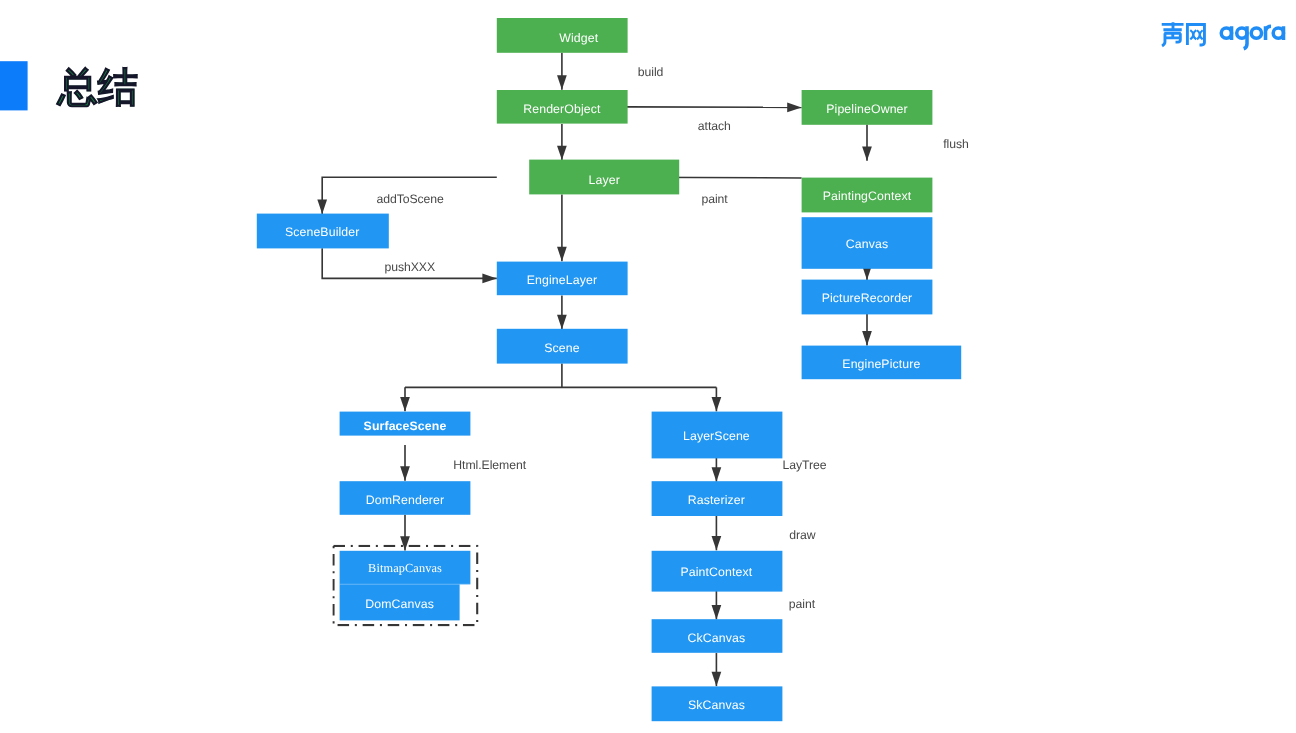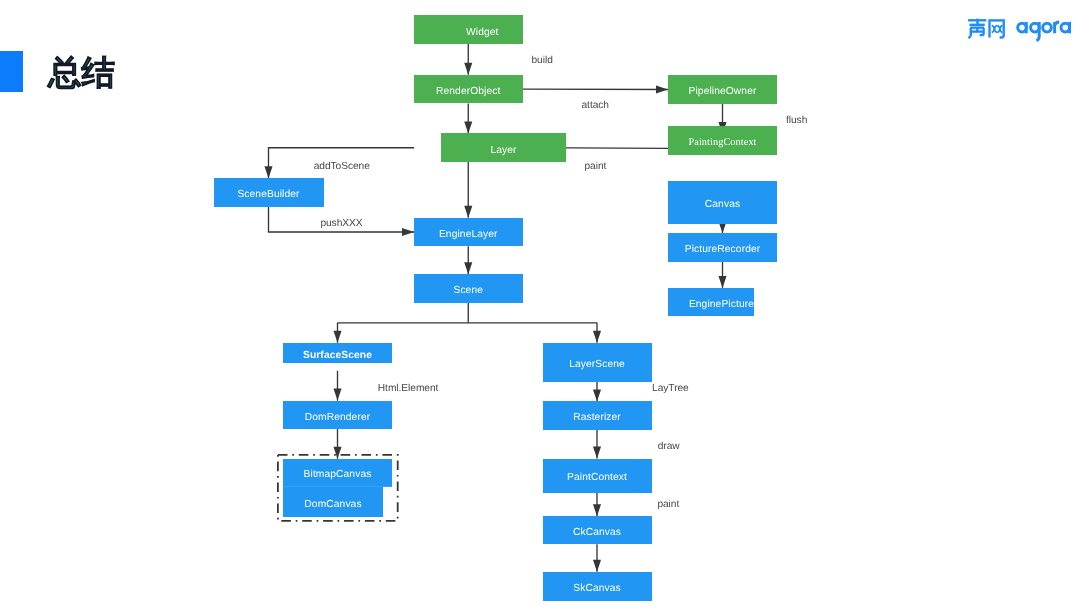--- a/index.html
+++ b/index.html
@@ -19,21 +19,21 @@
 
   
   #diagram{position:absolute;left:0;top:0;width:1080px;height:611px;}
   #edges{position:absolute;left:0;top:0;width:1080px;height:611px;overflow:visible;}
   .node{position:absolute;box-sizing:border-box;display:flex;align-items:center;
         justify-content:center;color:#ffffff;font-size:10.25px;font-weight:400;
         letter-spacing:0.1px;line-height:1;white-space:nowrap;}
   .node > span{position:relative;top:3.0px;}
   .node.green{background:#4caf50;}
   .node.blue{background:#2196f3;}
-  .node.stack-top{border-bottom:1px solid rgba(255,255,255,0.10);}
+  .node.stack-top{border-bottom:1px solid rgba(255,255,255,0.10);font-family:Liberation Serif, serif;}
   .edge-label{position:absolute;font-size:10.2px;color:#484848;letter-spacing:-0.05px;
               line-height:10px;white-space:nowrap;}
   #group-dash{position:absolute;box-sizing:border-box;}
 </style>
 </head>
 <body>
 
 <div id="slide">
 
   <div id="accent-bar"></div>
@@ -141,30 +141,30 @@
         </div>
       <div class="node blue" style="left:414px;top:274.3px;width:108.5px;height:28.6px;">
           <span>Scene</span>
         </div>
       <div class="node blue" style="left:213.5px;top:178.3px;width:110px;height:28.6px;">
           <span>SceneBuilder</span>
         </div>
       <div class="node green" style="left:668px;top:75.2px;width:109px;height:28.6px;">
           <span>PipelineOwner</span>
         </div>
-      <div class="node green" style="left:668px;top:126px;width:109px;height:28.6px;font-family:Liberation Serif, serif;">
+      <div class="node green" style="left:668px;top:148px;width:109px;height:28.6px;">
           <span>PaintingContext</span>
         </div>
       <div class="node blue" style="left:668px;top:180.6px;width:109px;height:43px;">
           <span>Canvas</span>
         </div>
       <div class="node blue" style="left:668px;top:233.3px;width:109px;height:28.4px;">
           <span>PictureRecorder</span>
         </div>
-      <div class="node blue" style="left:668px;top:287.9px;width:86px;height:28.4px;justify-content:flex-end;">
+      <div class="node blue" style="left:668px;top:287.9px;width:133px;height:28.4px;">
           <span>EnginePicture</span>
         </div>
       <div class="node blue" style="left:283px;top:342.8px;width:109px;height:20px;font-weight:bold;">
           <span>SurfaceScene</span>
         </div>
       <div class="node blue" style="left:283px;top:400.6px;width:109px;height:28.4px;">
           <span>DomRenderer</span>
         </div>
       <div class="node blue stack-top" style="left:283px;top:458.8px;width:109px;height:28.6px;">
           <span>BitmapCanvas</span>

